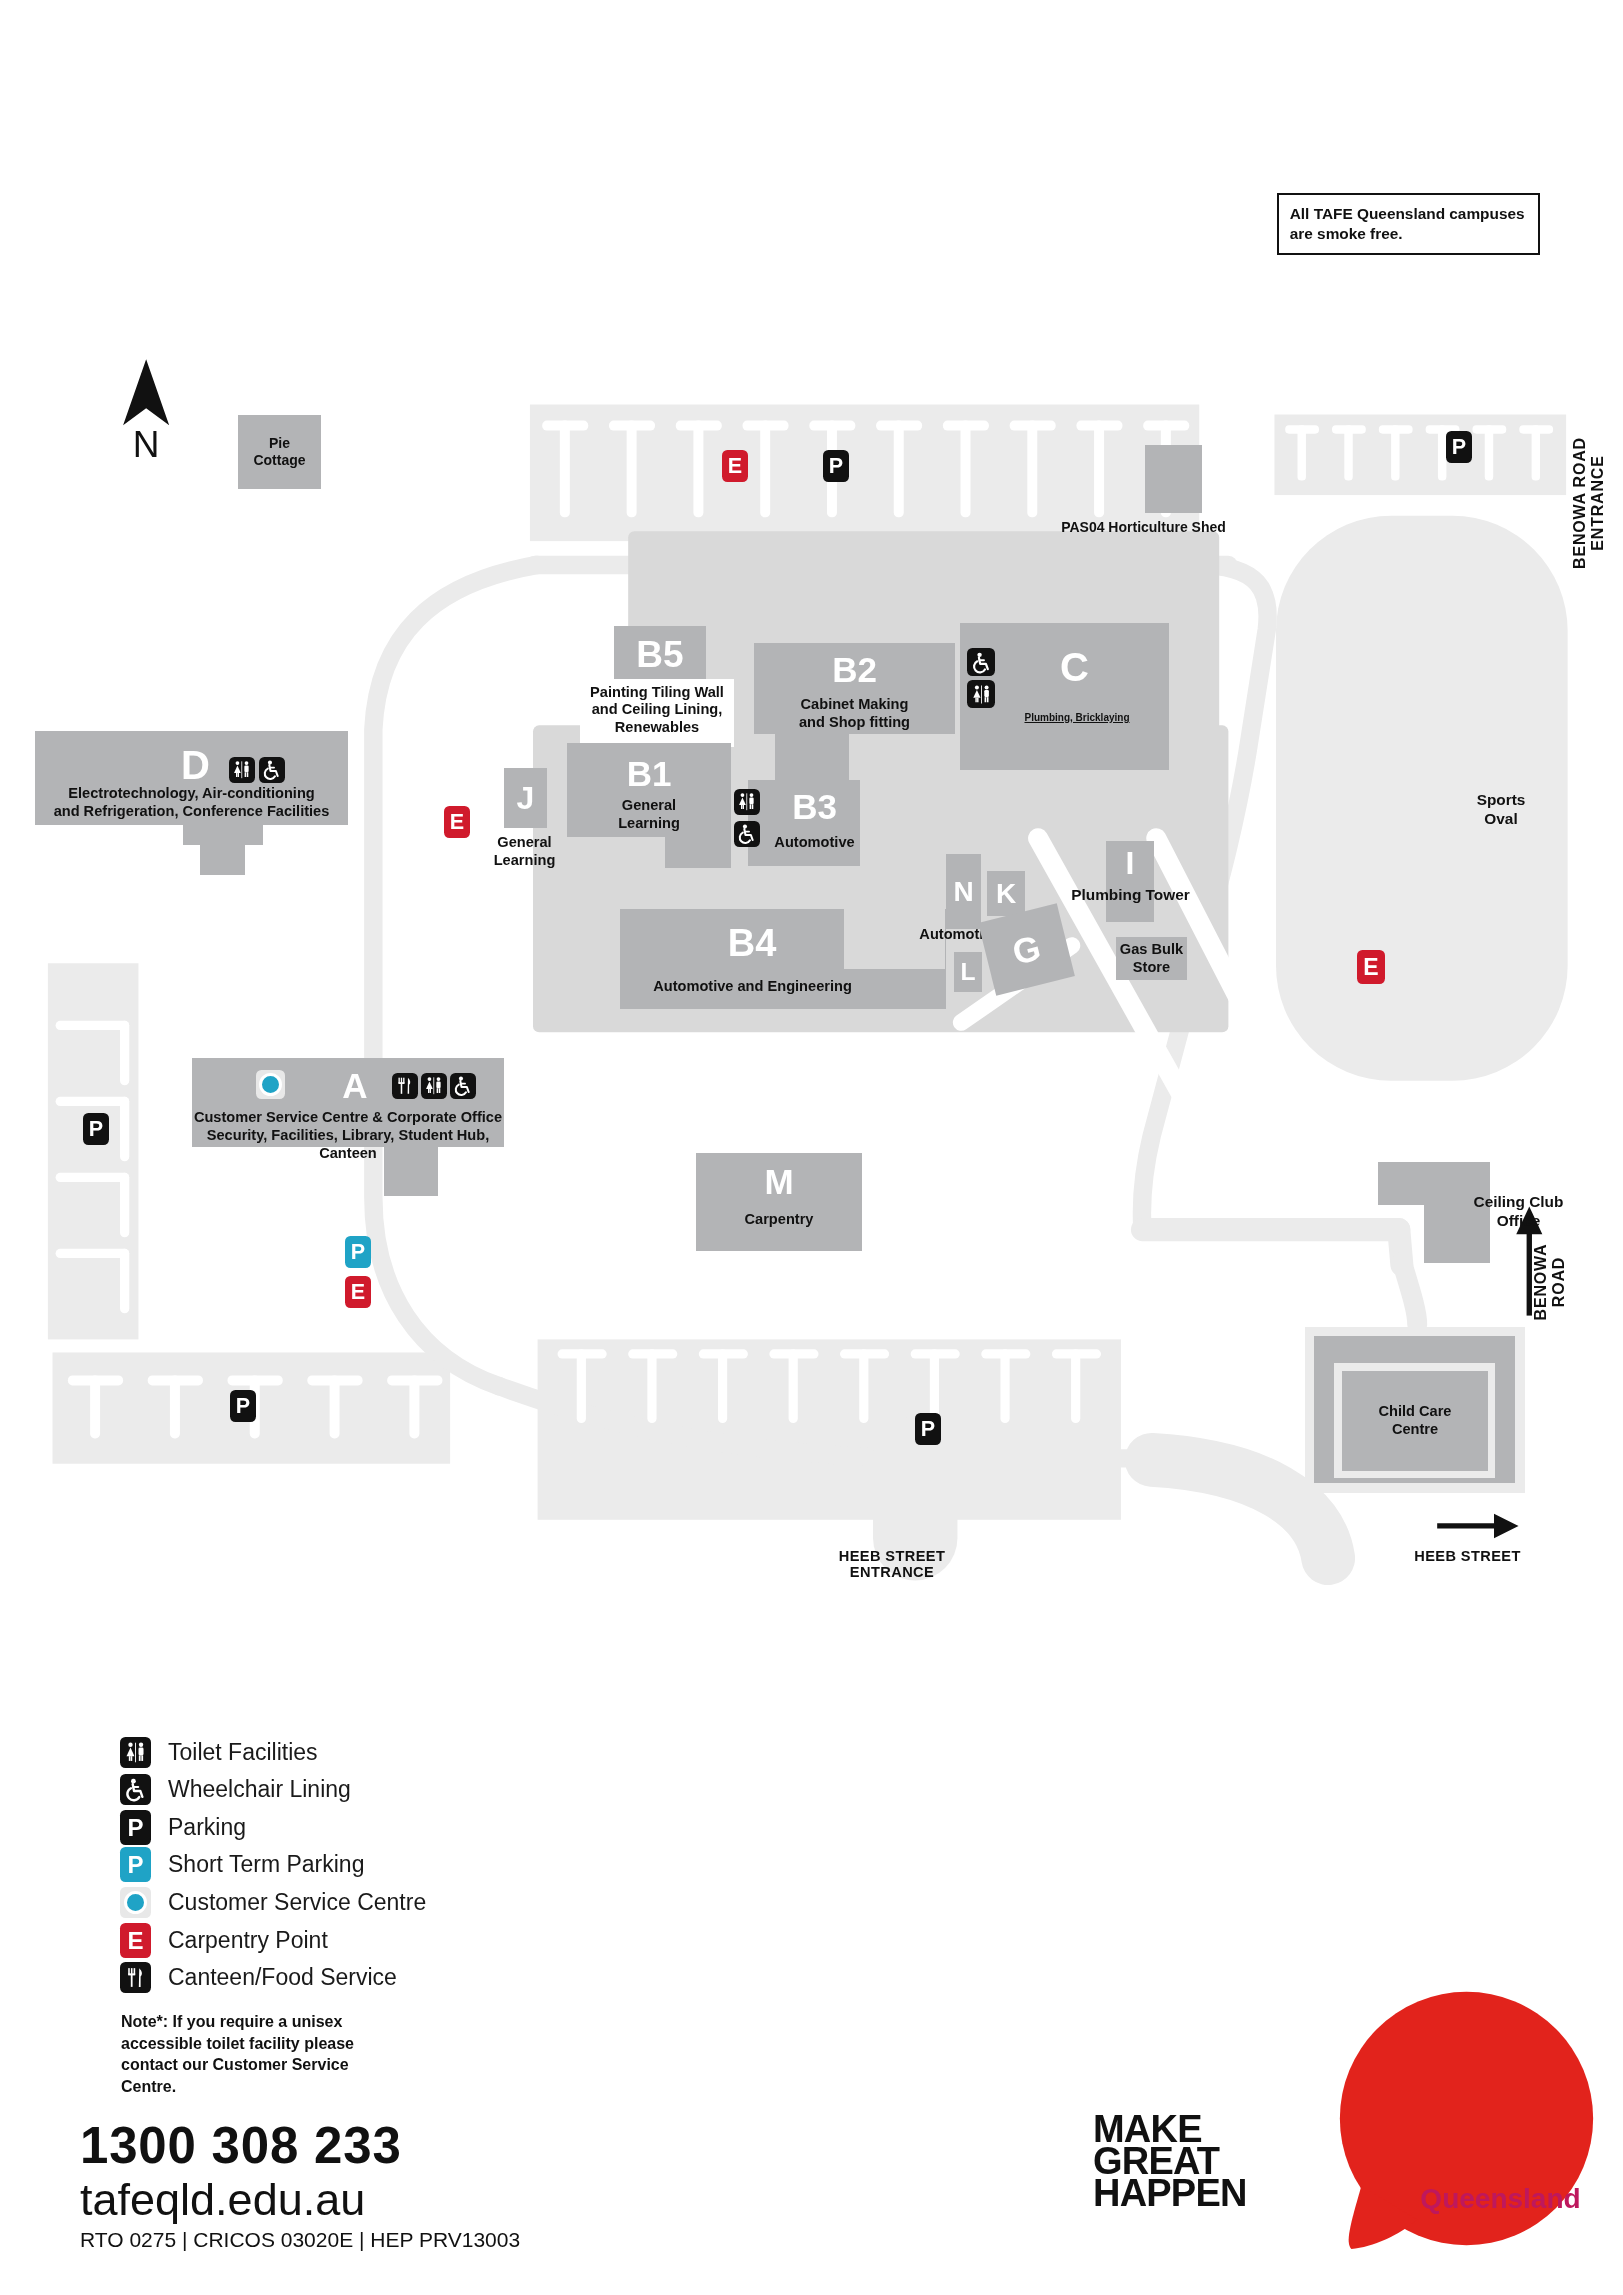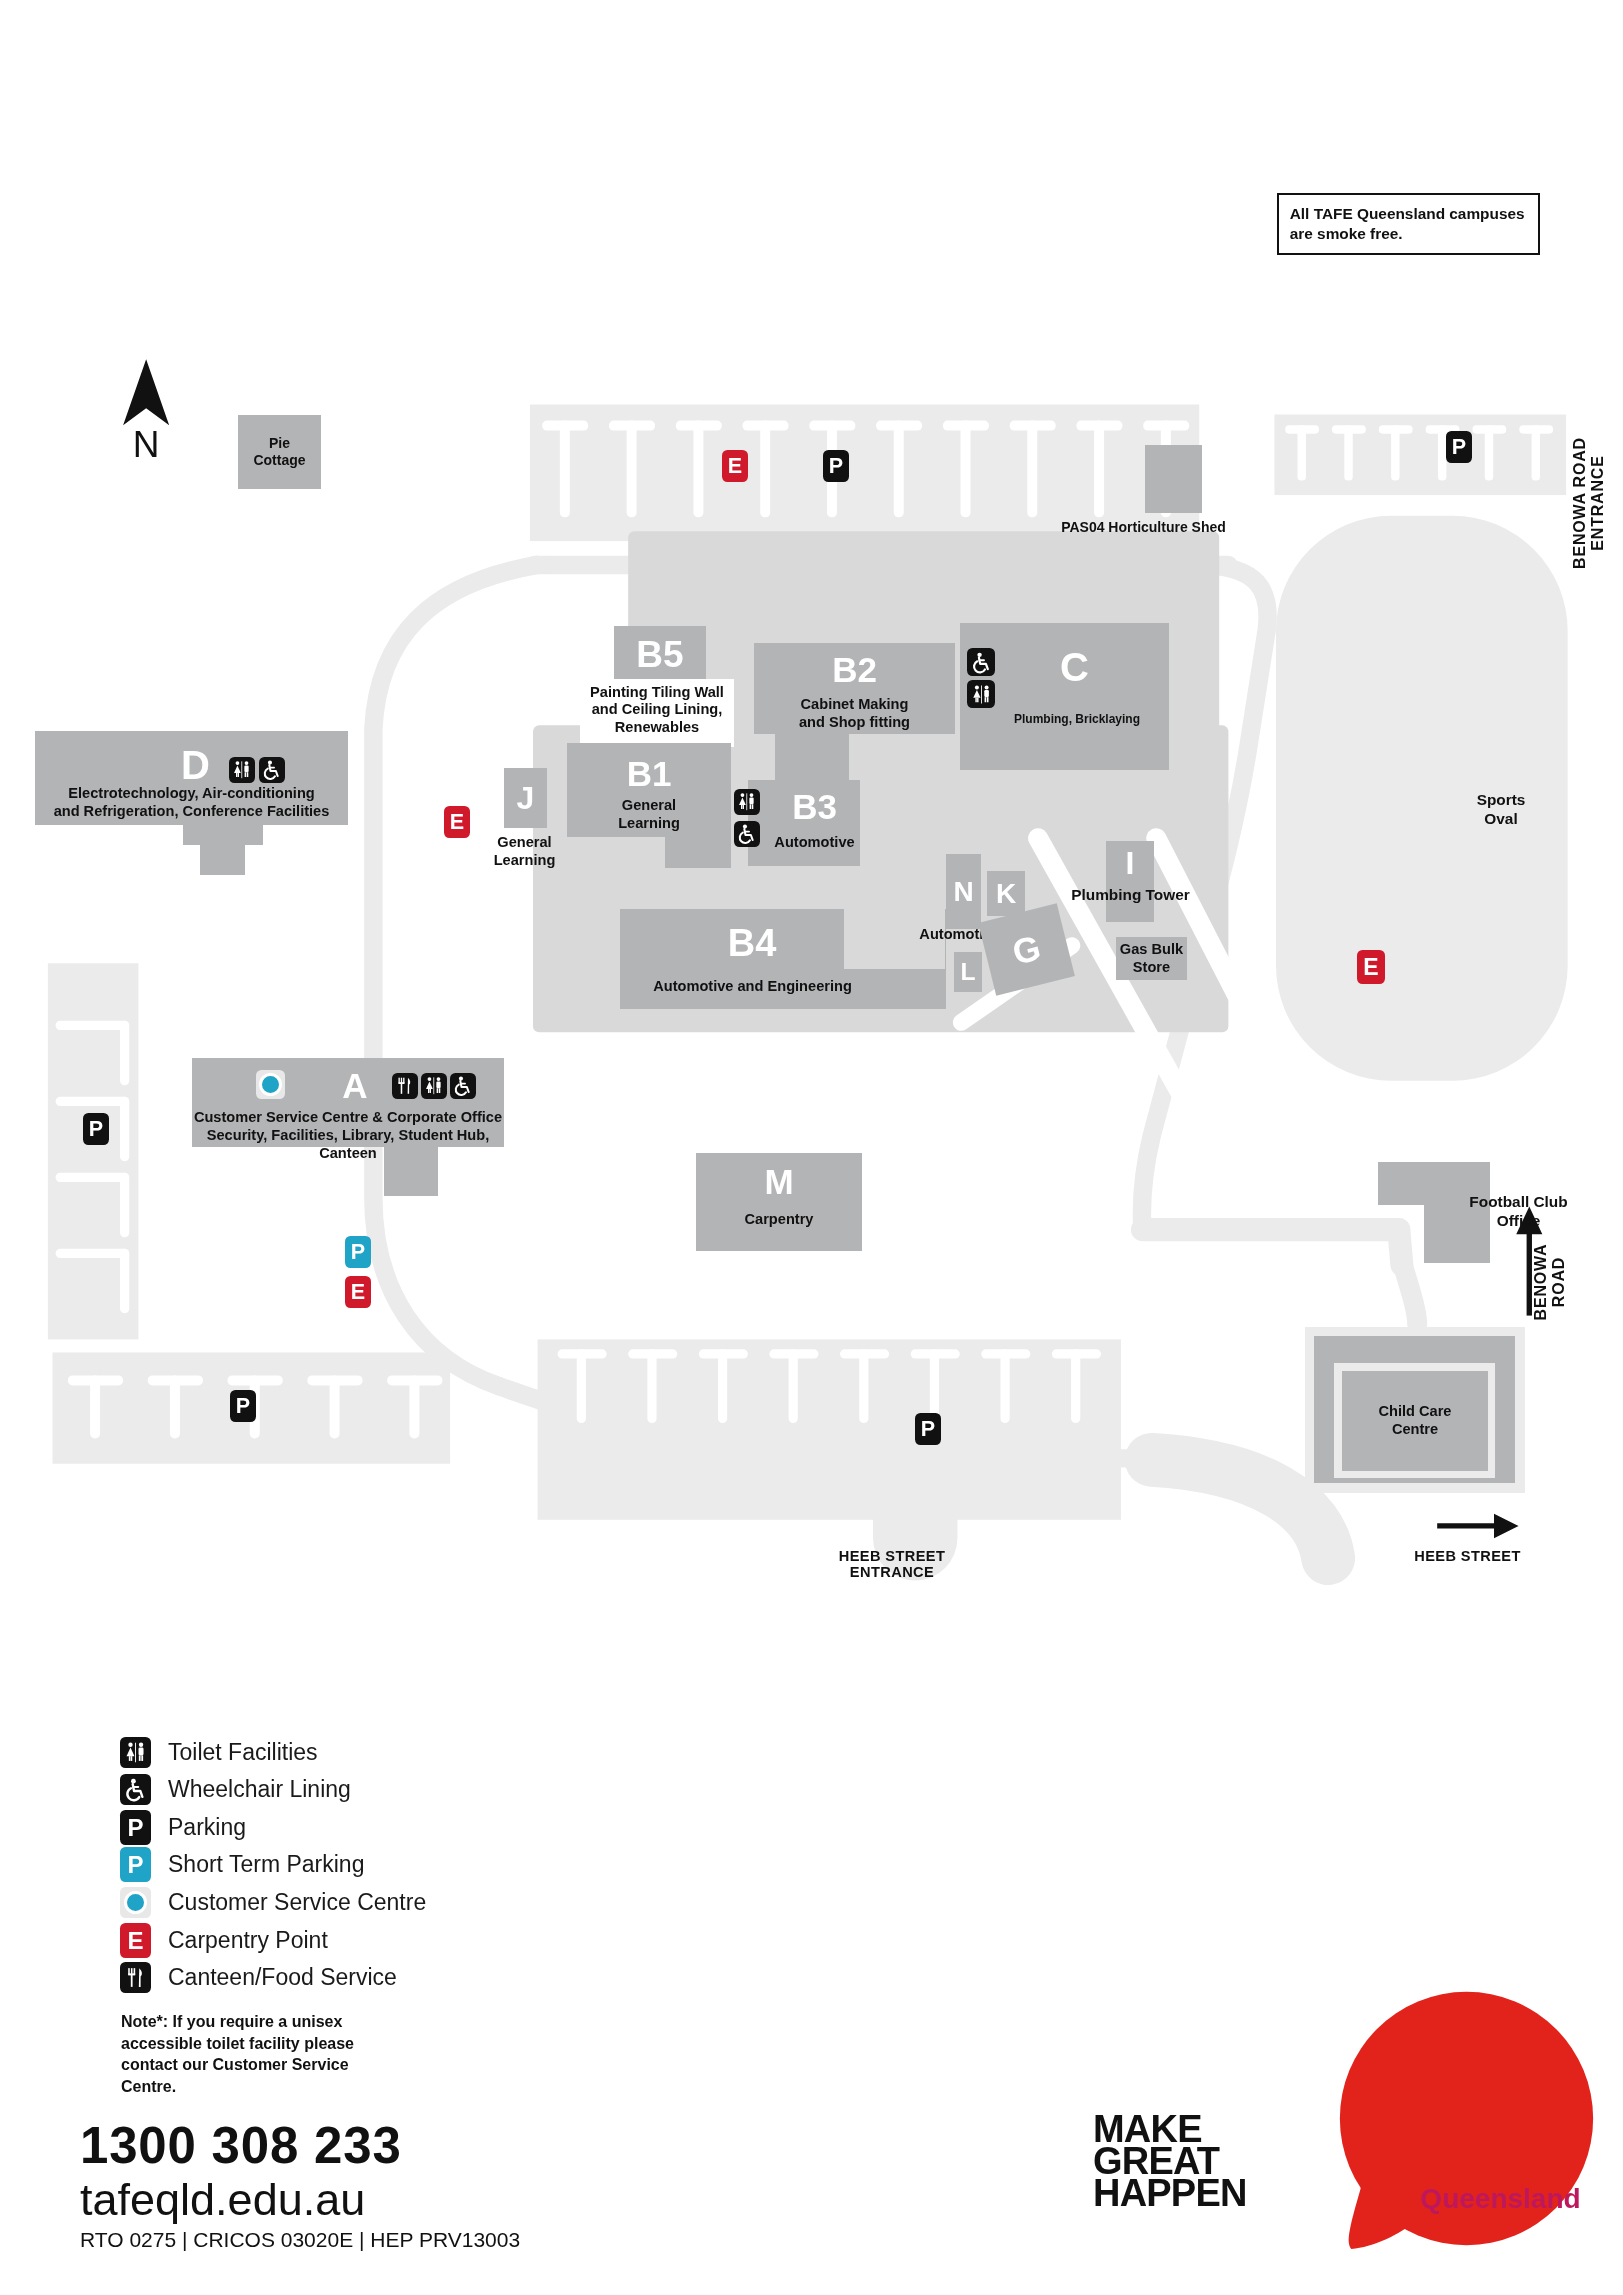--- a/index.html
+++ b/index.html
@@ -201,21 +201,21 @@
     <svg width="23" height="23" viewBox="0 0 30 30">
         <use href="#sym-wheelchair"></use>
       </svg>
     </div>
   <div class="sq black" style="left:967px;top:680px;width:28px;height:28px;">
     <svg width="23" height="23" viewBox="0 0 30 30">
         <use href="#sym-toilet"></use>
       </svg>
     </div>
   <div class="code" style="left:1021px;top:643px;width:107px;height:49px;font-size:40px;line-height:49px;">C</div>
-  <div class="desc" style="left:960px;top:712px;width:234px;font-size:12px;">Plumbing, Bricklaying</div>
+  <div class="desc" style="left:960px;top:712px;width:234px;font-size:10px;text-decoration:underline;">Plumbing, Bricklaying</div>
 
   <div class="bld" style="left:35px;top:731px;width:313px;height:94px;"></div>
   <div class="bld" style="left:183px;top:825px;width:80px;height:20px;"></div>
   <div class="bld" style="left:200px;top:844px;width:45px;height:31px;"></div>
   <div class="code" style="left:174px;top:742px;width:43px;height:46px;font-size:40px;line-height:46px;">D</div>
   <div class="sq black" style="left:229px;top:757px;width:26px;height:26px;">
     <svg width="21.5" height="21.5" viewBox="0 0 28 28">
         <use href="#sym-toilet"></use>
       </svg>
     </div>
@@ -294,21 +294,21 @@
     </div>
   <div class="desc" style="left:192px;top:1109px;width:312px;font-size:14.6px;">Customer Service Centre &amp; Corporate Office</div>
   <div class="desc" style="left:192px;top:1127px;width:312px;font-size:14.6px;">Security, Facilities, Library, Student Hub, Canteen</div>
 
   <div class="bld" style="left:696px;top:1153px;width:166px;height:98px;"></div>
   <div class="code" style="left:696px;top:1162px;width:166px;height:40px;font-size:35px;line-height:40px;">M</div>
   <div class="desc" style="left:696px;top:1211px;width:166px;font-size:14.6px;">Carpentry</div>
 
   <div class="bld" style="left:1378px;top:1162px;width:112px;height:43px;"></div>
   <div class="bld" style="left:1424px;top:1202px;width:66px;height:61px;"></div>
-  <div class="desc" style="left:1457px;top:1193px;width:123px;font-size:15.4px;">Football Club Office</div>
+  <div class="desc" style="left:1457px;top:1193px;width:123px;font-size:15.4px;">Ceiling Club Office</div>
 
   <div class="abs" style="left:1305px;top:1327px;width:220px;height:166px;background:#ebebeb;"></div>
   <div class="bld" style="left:1314px;top:1336px;width:201px;height:147px;"></div>
   <div class="abs" style="left:1334px;top:1363px;width:161px;height:115px;background:#ebebeb;"></div>
   <div class="bld flexc desc" style="left:1342px;top:1371px;width:146px;height:100px;font-size:14.6px;display:flex;align-items:center;justify-content:center;padding:0 31px;box-sizing:border-box;">Child Care Centre</div>
 
   <div class="sq red" style="left:722px;top:450px;width:26px;height:32px;">
     <span class="letter" style="font-size:21.5px;">E</span>
     </div>
   <div class="sq black" style="left:823px;top:450px;width:26px;height:32px;">

